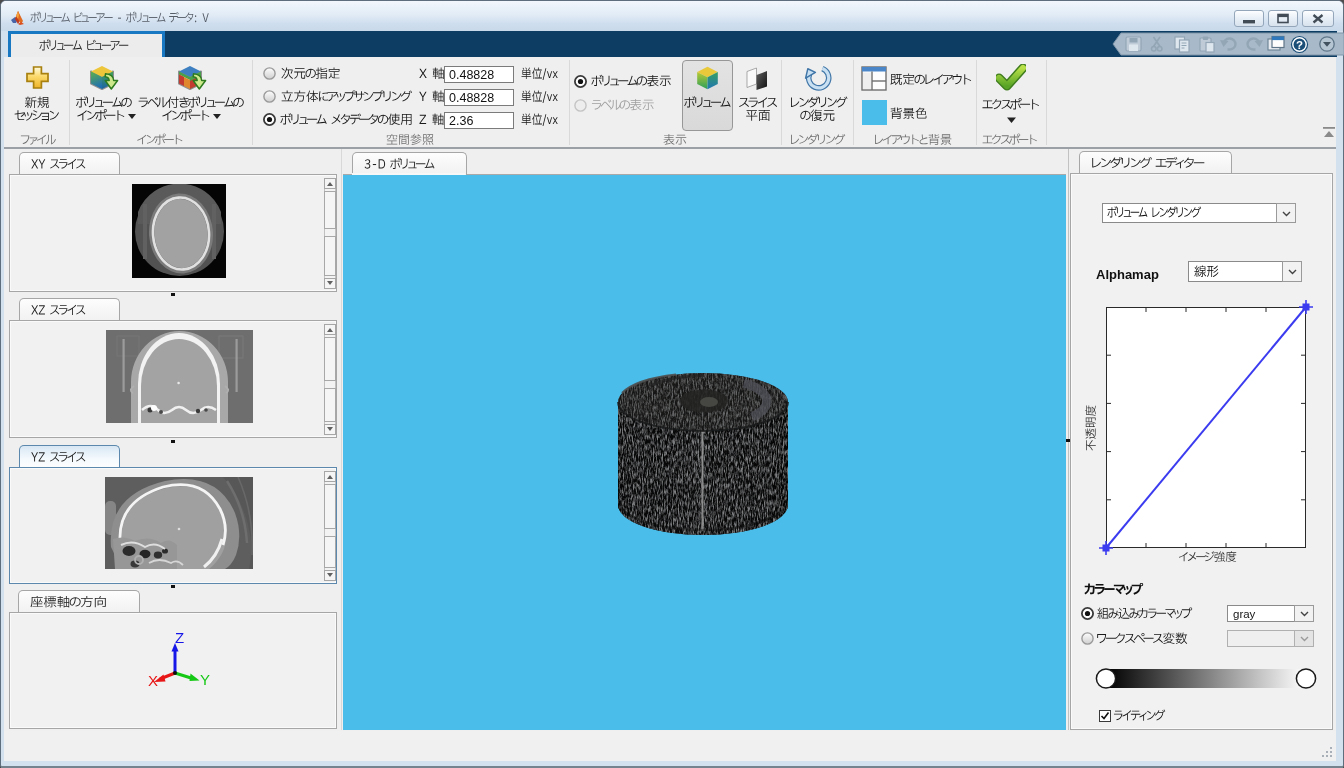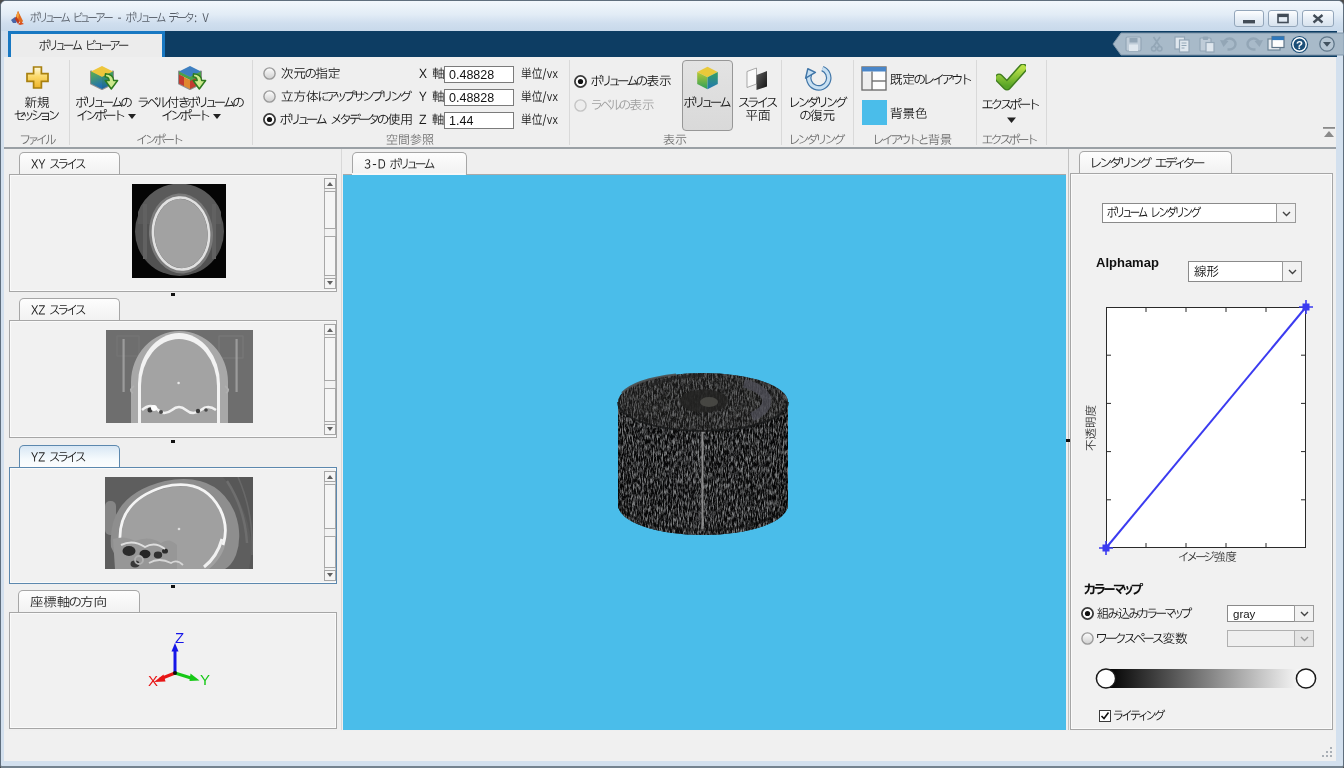--- a/index.html
+++ b/index.html
@@ -147,21 +147,21 @@
   </svg>
 <svg style="position:absolute;left:263px;top:113px" width="13" height="13" viewBox="0 0 13 13">
     <circle cx="6.5" cy="6.5" r="5.6" fill="#fff" stroke="#3a3a3a" stroke-width="1.8"></circle>
     <circle cx="6.5" cy="6.5" r="2.6" fill="#111"></circle>
   </svg>
 <div style="position:absolute;left:444px;top:66px;width:70px;height:16.5px;background:#fff;border:1px solid #7b7b7b;box-sizing:border-box"></div>
 <div style="position:absolute;left:449px;top:67.5px;font:12.5px 'Liberation Sans',sans-serif;color:#111">0.48828</div>
 <div style="position:absolute;left:444px;top:89px;width:70px;height:16.5px;background:#fff;border:1px solid #7b7b7b;box-sizing:border-box"></div>
 <div style="position:absolute;left:449px;top:90.5px;font:12.5px 'Liberation Sans',sans-serif;color:#111">0.48828</div>
 <div style="position:absolute;left:444px;top:112px;width:70px;height:16.5px;background:#fff;border:1px solid #7b7b7b;box-sizing:border-box"></div>
-<div style="position:absolute;left:449px;top:113.5px;font:12.5px 'Liberation Sans',sans-serif;color:#111">1.44</div>
+<div style="position:absolute;left:449px;top:113.5px;font:12.5px 'Liberation Sans',sans-serif;color:#111">2.36</div>
 <svg style="position:absolute;left:574px;top:74.5px" width="13" height="13" viewBox="0 0 13 13">
     <circle cx="6.5" cy="6.5" r="5.6" fill="#fff" stroke="#3a3a3a" stroke-width="1.8"></circle>
     <circle cx="6.5" cy="6.5" r="2.6" fill="#111"></circle>
   </svg>
 <svg style="position:absolute;left:574px;top:98.5px" width="13" height="13" viewBox="0 0 13 13">
     <circle cx="6.5" cy="6.5" r="5.6" fill="#ededed" stroke="#c4c4c4" stroke-width="1.4"></circle>
   </svg>
 <div style="position:absolute;left:682px;top:60px;width:51px;height:71px;background:linear-gradient(#e3e3e3,#d9d9d9);border:1px solid #979797;border-radius:4px;box-sizing:border-box"></div>
 <svg style="position:absolute;left:696px;top:66px" width="23" height="24" viewBox="0 0 26 28">
 <defs>
@@ -446,21 +446,21 @@
 <div style="position:absolute;left:1068px;top:149px;width:1px;height:581px;background:#c2c2c2"></div>
 <div style="position:absolute;left:341px;top:149px;width:1px;height:581px;background:#d8d8d8"></div>
 <div style="position:absolute;left:1066px;top:438.5px;width:3.5px;height:3.5px;background:#111"></div>
 <div style="position:absolute;left:1079px;top:151px;width:153px;height:23px;background:linear-gradient(#fdfdfd,#f1f1f1);border:1px solid #a6a6a6;border-bottom:none;border-radius:5px 5px 0 0;box-sizing:border-box"></div>
 <div style="position:absolute;left:1070px;top:173px;width:263px;height:557px;background:#f1f1f1;border:1px solid #a6a6a6;box-sizing:border-box;box-shadow:inset 0 0 0 1px #fafafa"></div>
 <div style="position:absolute;left:1102px;top:203px;width:194px;height:20px;background:#fff;border:1px solid #8a8a8a;box-sizing:border-box"></div>
 <div style="position:absolute;left:1276px;top:203px;width:20px;height:20px;background:#f2f2f2;border:1px solid #9a9a9a;box-sizing:border-box"></div>
 <svg style="position:absolute;left:1281.5px;top:210.5px" width="9" height="6" viewBox="0 0 9 6">
     <path d="M1,1 L4.5,4.5 L8,1" stroke="#444" stroke-width="1.4" fill="none"></path>
   </svg>
-<div style="position:absolute;left:1096px;top:255px;font:bold 13px 'Liberation Sans',sans-serif;color:#111">Alphamap</div>
+<div style="position:absolute;left:1096px;top:267px;font:bold 13px 'Liberation Sans',sans-serif;color:#111">Alphamap</div>
 <div style="position:absolute;left:1188px;top:261px;width:114px;height:21px;background:#fff;border:1px solid #8a8a8a;box-sizing:border-box"></div>
 <div style="position:absolute;left:1282px;top:261px;width:20px;height:21px;background:#f2f2f2;border:1px solid #9a9a9a;box-sizing:border-box"></div>
 <svg style="position:absolute;left:1287.5px;top:269px" width="9" height="6" viewBox="0 0 9 6">
     <path d="M1,1 L4.5,4.5 L8,1" stroke="#444" stroke-width="1.4" fill="none"></path>
   </svg>
 <div style="position:absolute;left:1106px;top:307px;width:200px;height:241px;background:#fff;border:1px solid #2a2a2a;box-sizing:border-box"></div>
 <svg style="position:absolute;left:1106px;top:307px" width="200" height="241" viewBox="0 0 200 241">
     <line x1="40" y1="1" x2="40" y2="5" stroke="#2a2a2a"></line>
     <line x1="40" y1="236" x2="40" y2="240" stroke="#2a2a2a"></line>
     <line x1="1" y1="48.2" x2="5" y2="48.2" stroke="#2a2a2a"></line>

